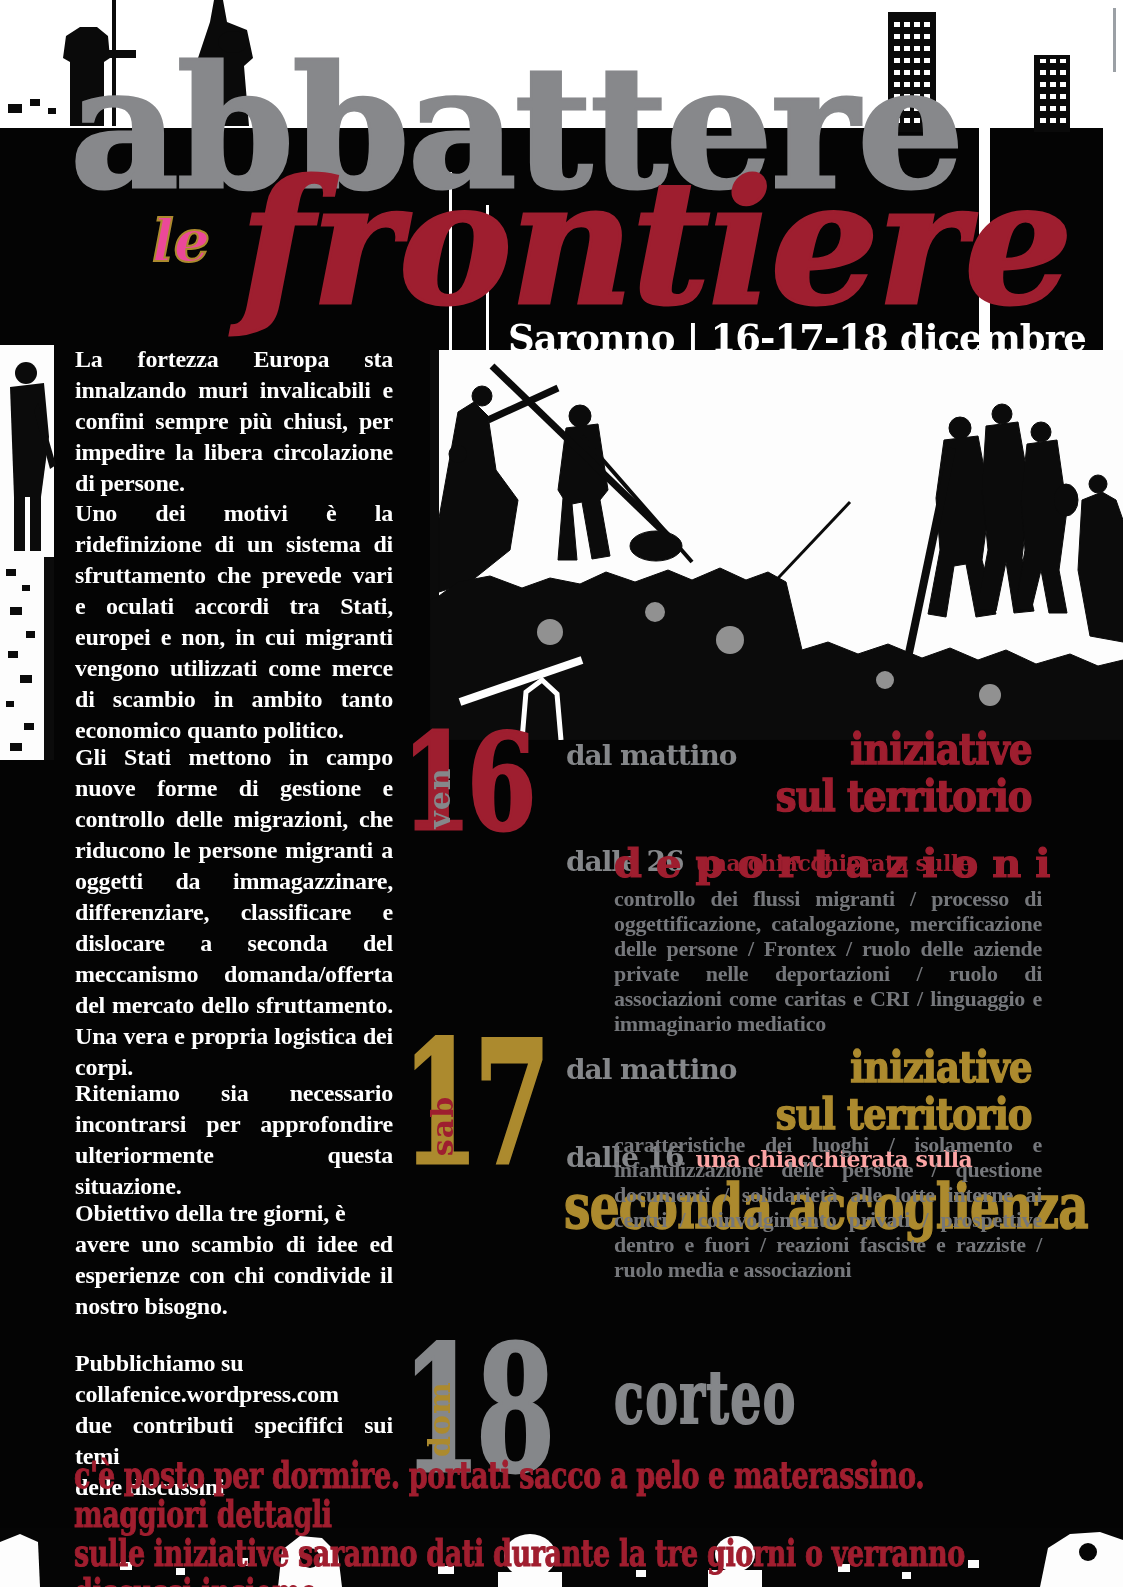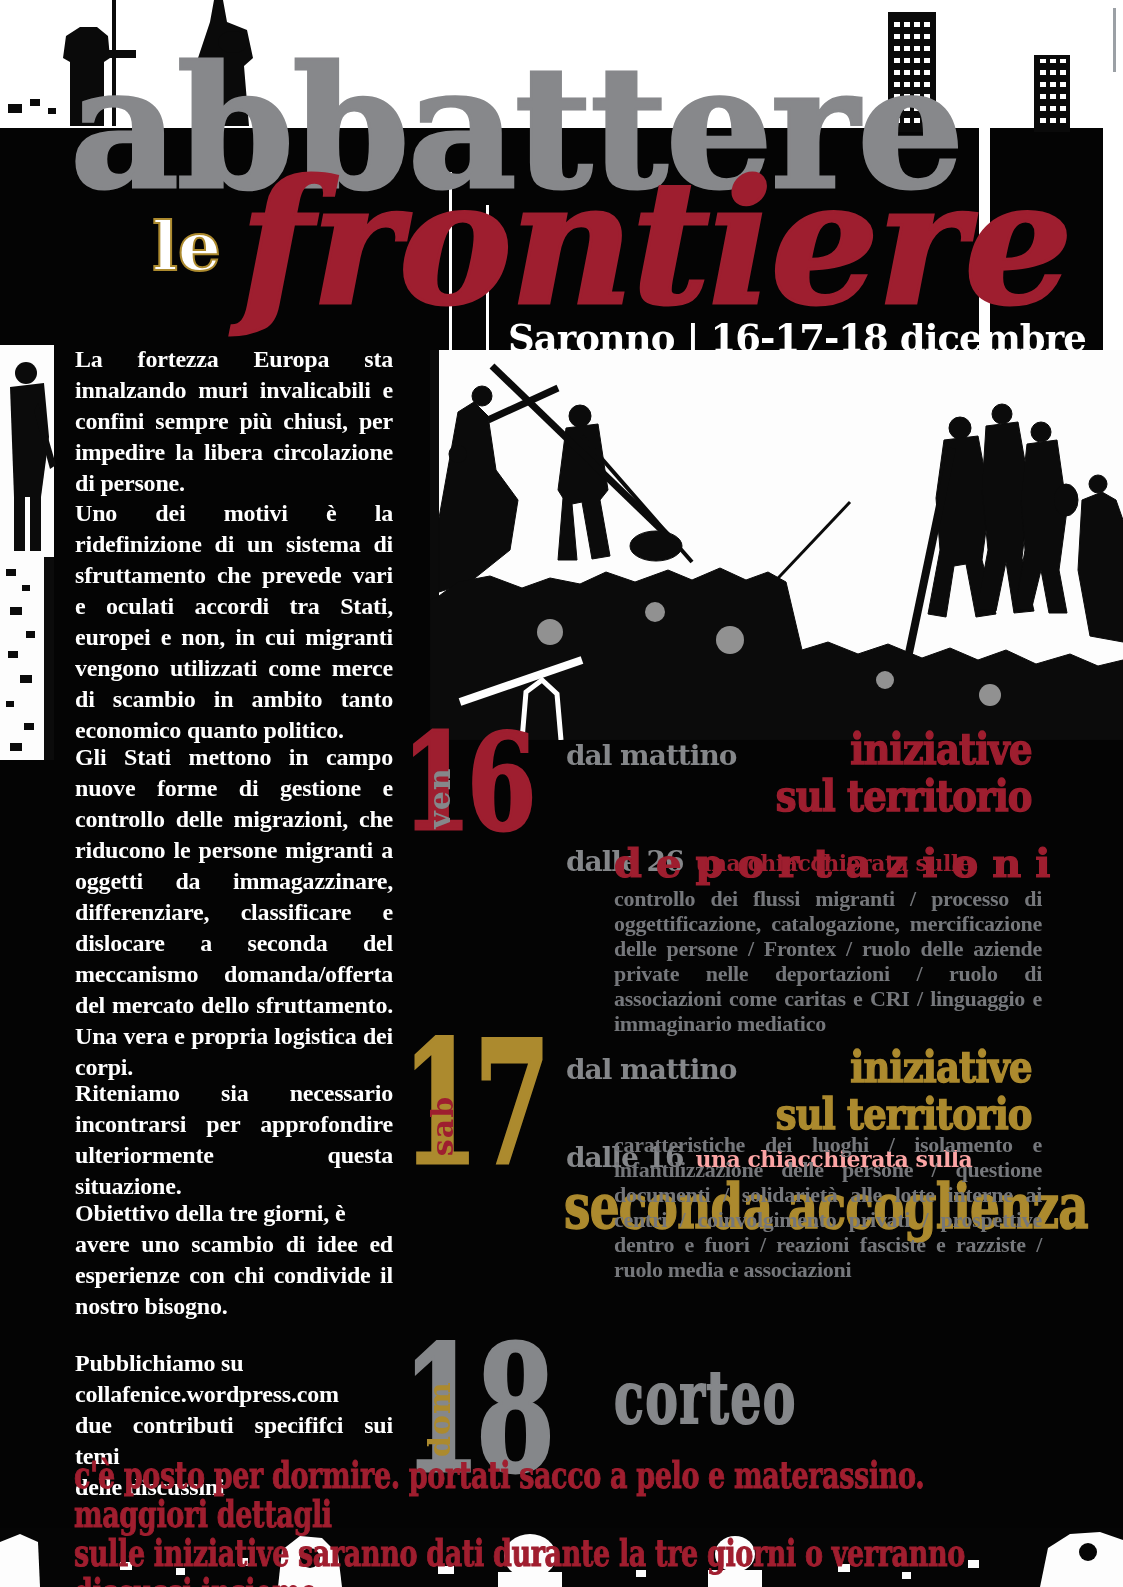--- a/index.html
+++ b/index.html
@@ -16,22 +16,22 @@
       repeating-linear-gradient(0deg,#0a0a0a 0 7px,transparent 7px 12px),
       repeating-linear-gradient(90deg,#0a0a0a 0 4px,transparent 4px 10px);
       background-color:#fff;box-shadow:inset 0 0 0 2px #0a0a0a;border:2px solid #0a0a0a;}
   .bldg1{left:888px;top:12px;width:44px;height:116px;}
   .bldg2{left:1034px;top:55px;width:32px;height:73px;}
   .bldg3{left:1010px;top:352px;width:32px;height:152px;}
 
   
   .t-abbattere{left:70px;top:44px;font-size:168px;line-height:1;font-weight:bold;
     color:#87888b;letter-spacing:-2px;-webkit-text-stroke:3px #87888b;white-space:nowrap;}
-  .t-le{left:152px;top:212px;font-size:68px;line-height:1;font-weight:bold;
-    color:#ffffff;-webkit-text-stroke:2px #ac8a2e;}
+  .t-le{left:152px;top:212px;font-size:57px;line-height:1;font-weight:bold;
+    color:#ec4899;font-style:italic;-webkit-text-stroke:2px #ac8a2e;}
   .t-frontiere{left:240px;top:158px;font-size:170px;line-height:1;font-weight:bold;
     color:#9e1e2f;letter-spacing:-2px;-webkit-text-stroke:3px #9e1e2f;white-space:nowrap;font-style:italic;}
   .subtitle{left:508px;top:316px;font-size:37px;font-weight:bold;color:#ffffff;
     letter-spacing:-1px;white-space:nowrap;}
 
   .rope{background:#ffffff;width:3px;}
   .rope1{left:449px;top:172px;height:180px;}
   .rope2{left:486px;top:205px;height:147px;}
 
   

